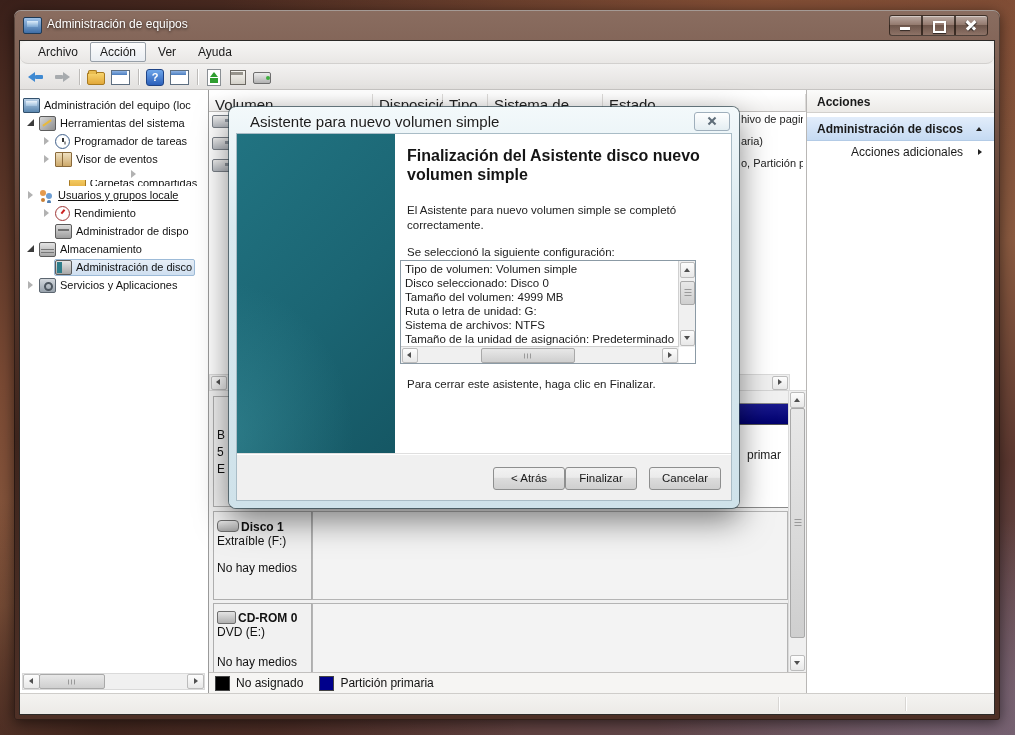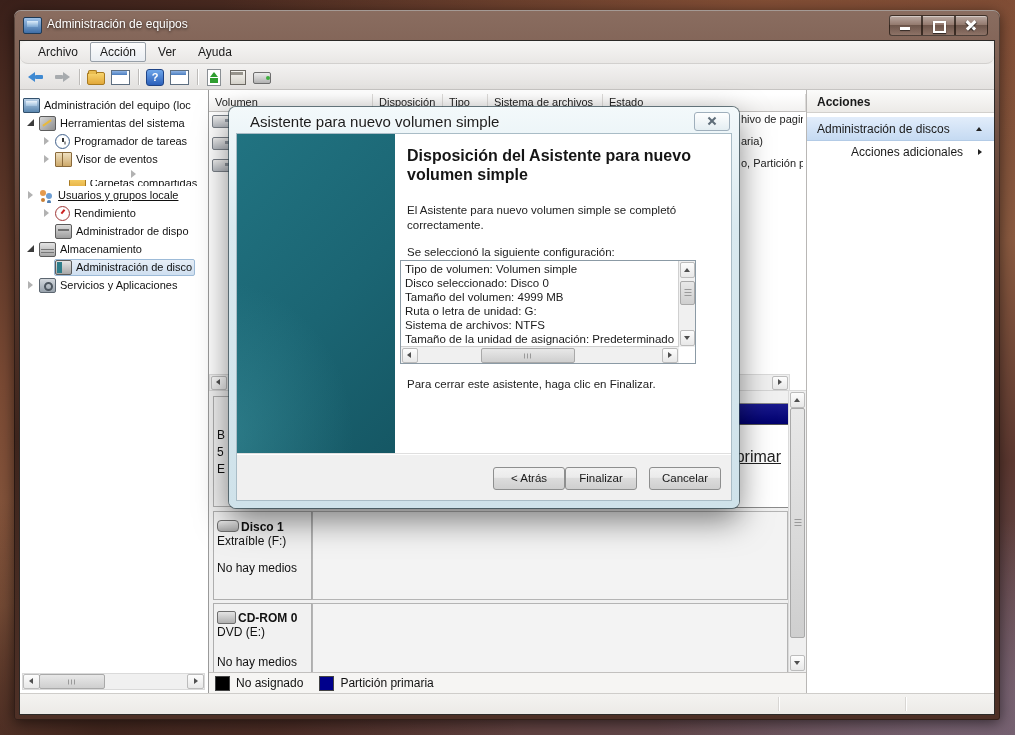--- a/index.html
+++ b/index.html
@@ -97,38 +97,38 @@
   .sb-thumb{position:absolute;background:linear-gradient(#e8e8e8,#cfcfcf);border:1px solid #a9a9a9;border-radius:2px;}
   .grip-h{position:absolute;left:50%;top:50%;width:8px;height:5px;transform:translate(-50%,-50%);background:repeating-linear-gradient(90deg,#9a9a9a 0 1px,transparent 1px 3px);}
   .grip-v{position:absolute;left:50%;top:50%;width:7px;height:8px;transform:translate(-50%,-50%);background:repeating-linear-gradient(#9a9a9a 0 1px,transparent 1px 3px);}
   .ar{position:absolute;width:0;height:0;}
   .ar.up{border-left:3.5px solid transparent;border-right:3.5px solid transparent;border-bottom:4px solid #4f4f4f;}
   .ar.down{border-left:3.5px solid transparent;border-right:3.5px solid transparent;border-top:4px solid #4f4f4f;}
   .ar.left{border-top:3.5px solid transparent;border-bottom:3.5px solid transparent;border-right:4px solid #4f4f4f;}
   .ar.right{border-top:3.5px solid transparent;border-bottom:3.5px solid transparent;border-left:4px solid #4f4f4f;}
   
   .center{position:absolute;left:189px;top:0;bottom:0;width:597px;background:#fff;}
-  .hdr{position:absolute;top:4px;left:0;height:18px;background:linear-gradient(#ffffff,#f2f1f0);border-bottom:1px solid #bfbdbb;border-right:1px solid #dcdad8;font-size:11px;color:#222;padding:2px 0 0 6px;box-sizing:border-box;}
+  .hdr{position:absolute;top:4px;left:0;height:18px;background:linear-gradient(#ffffff,#f2f1f0);border-bottom:1px solid #bfbdbb;border-right:1px solid #dcdad8;font-size:15px;color:#222;padding:2px 0 0 6px;box-sizing:border-box;}
   .vol-ic{position:absolute;left:3px;width:18px;height:11px;background:linear-gradient(#f2f2f2,#b6bac0);border:1px solid #7a8088;border-radius:2px;}
   .vol-ic::after{content:"";position:absolute;right:2px;top:3px;width:4px;height:3px;background:#8e949c;}
   .frag{position:absolute;left:532px;width:62px;font-size:11px;color:#222;white-space:nowrap;overflow:hidden;}
   .graphic{position:absolute;left:0;right:0;top:300px;bottom:20px;background:#f0f0f0;border-top:1px solid #d4d4d4;}
   .dlabel{position:absolute;left:4px;width:99px;border:1px solid #aeaeae;background:#f1f1f1;box-sizing:border-box;}
   .darea{position:absolute;left:103px;width:476px;border:1px solid #b4b4b4;background:#f3f3f3;box-sizing:border-box;}
   .dname{font-weight:bold;font-size:12px;color:#111;}
   .dtext{font-size:12px;color:#111;}
   .dsk-ic{display:inline-block;width:20px;height:10px;vertical-align:-1px;margin-right:2px;background:linear-gradient(#ececec,#a8a8a8);border:1px solid #6e6e6e;border-radius:4px;}
   .cd-ic{display:inline-block;width:17px;height:11px;vertical-align:-2px;margin-right:2px;background:linear-gradient(#e4e4e4,#b0b0b0);border:1px solid #6e6e6e;border-radius:2px;position:relative;}
   .legend{position:absolute;left:0;right:0;bottom:0;height:20px;background:#f6f5f3;border-top:1px solid #c2c0be;display:flex;align-items:center;padding-left:6px;font-size:12px;color:#111;}
   .swatch{width:13px;height:13px;border:1px solid #444;margin-right:6px;}
   .sw-unalloc{background:#000000;}
   .sw-primary{background:#00008b;margin-left:16px;}
   .part-frag{position:absolute;border:1px solid #8a8a8a;background:#fff;}
   .part-frag .cap{position:absolute;left:0;right:0;top:0;height:20px;background:linear-gradient(#1a1a8e,#00006e);border-bottom:1px solid #555;}
-  .part-frag .plabel{position:absolute;right:7px;top:44px;font-size:16px;color:#222;text-decoration:underline;}
+  .part-frag .plabel{position:absolute;right:7px;top:44px;font-size:12px;color:#222;}
   
   .actions{position:absolute;right:0;top:0;bottom:0;width:187px;background:#fff;border-left:1px solid #b9b7b5;}
   .act-hdr{position:absolute;left:0;right:0;top:0;height:23px;background:linear-gradient(#fbfbfa,#eceae7);border-bottom:1px solid #d2d0cd;font-weight:bold;font-size:12px;color:#1a1a1a;padding:5px 0 0 10px;box-sizing:border-box;}
   .act-row{position:absolute;left:0;right:0;height:23px;font-size:12px;color:#1a1a1a;display:flex;align-items:center;}
   .act-row.sel{background:linear-gradient(#e2edfb,#c5daf2);border-top:1px solid #fff;border-bottom:1px solid #b3cbe6;}
   .act-arrow{position:absolute;right:12px;}
   
   #wizard{position:absolute;left:229px;top:107px;width:510px;height:401px;border-radius:7px;
     background:linear-gradient(#f3f9fb,#d9e9ef 30%,#cfe2ea);
     box-shadow:0 0 0 1px rgba(45,70,80,.7), 0 12px 32px rgba(0,0,0,.5);z-index:50;}
@@ -355,21 +355,21 @@
           <div class="legend">
             <span class="swatch sw-unalloc"></span>
             <span>No asignado</span>
             <span class="swatch sw-primary"></span>
             <span>Partición primaria</span>
           </div>
         </div>
 
         <div class="actions">
           <div class="act-hdr">Acciones</div>
-          <div class="act-row sel" style="top:26px;padding-left:10px;">
+          <div class="act-row sel" style="top:26px;padding-left:10px;font-weight:bold;">
             <span>Administración de discos</span>
             <span class="act-arrow ar up" style="border-bottom-color:#222;"></span>
           </div>
           <div class="act-row" style="top:50px;padding-left:44px;">
             <span>Acciones adicionales</span>
             <span class="act-arrow ar right" style="border-left-color:#222;"></span>
           </div>
         </div>
       </div>
 
@@ -381,21 +381,21 @@
   </div>
 
   <div id="wizard">
     <div class="wz-title">Asistente para nuevo volumen simple</div>
     <div class="wz-close">
         <span class="x1"></span>
         <span class="x2"></span>
       </div>
     <div class="wz-body">
       <div class="wz-side"></div>
-      <div class="wz-head">Disposición del Asistente para nuevo volumen simple</div>
+      <div class="wz-head">Finalización del Asistente disco nuevo volumen simple</div>
       <div class="wz-intro">El Asistente para nuevo volumen simple se completó correctamente.</div>
       <div class="wz-cfg">Se seleccionó la siguiente configuración:</div>
 
       <div class="wz-list">
         <div class="wz-items">
           <div class="wz-item">Tipo de volumen: Volumen simple</div>
           <div class="wz-item">Disco seleccionado: Disco 0</div>
           <div class="wz-item">Tamaño del volumen: 4999 MB</div>
           <div class="wz-item">Ruta o letra de unidad: G:</div>
           <div class="wz-item">Sistema de archivos: NTFS</div>

